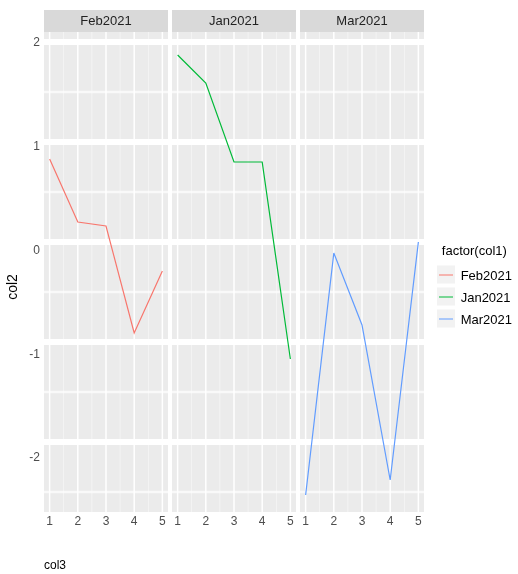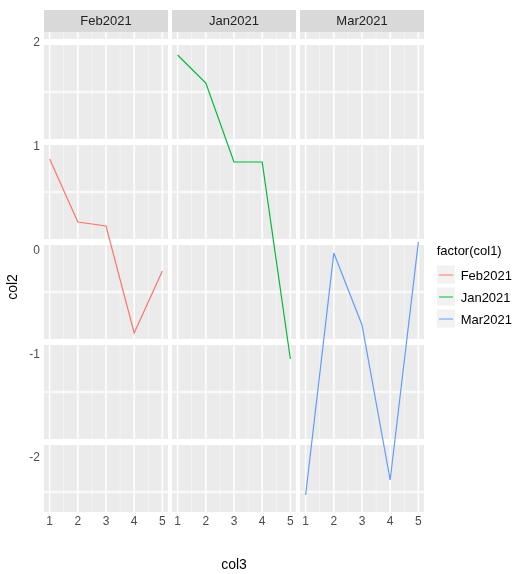--- a/index.html
+++ b/index.html
@@ -24,33 +24,34 @@
     transform-origin: center;
     font-size: 14px;
     white-space: nowrap;
     margin-left: 12px;
   }
   .axis-title-x {
     position: absolute;
     bottom: 2px;
     left: 0;
     right: 0;
-    text-align: center;
-    font-size: 14px;
+    text-align: left;
+    font-size: 12px;
   }
   .legend-box {
     position: absolute;
     right: 6px;
     top: 50%;
     transform: translateY(-50%);
     font-size: 13px;
   }
   .legend-title {
     font-size: 13px;
     margin-bottom: 8px;
+    text-align: center;
   }
   .legend-item {
     display: flex;
     align-items: center;
     margin: 4px 0;
   }
   .legend-key {
     width: 18px;
     height: 18px;
     background: #f2f2f2;

